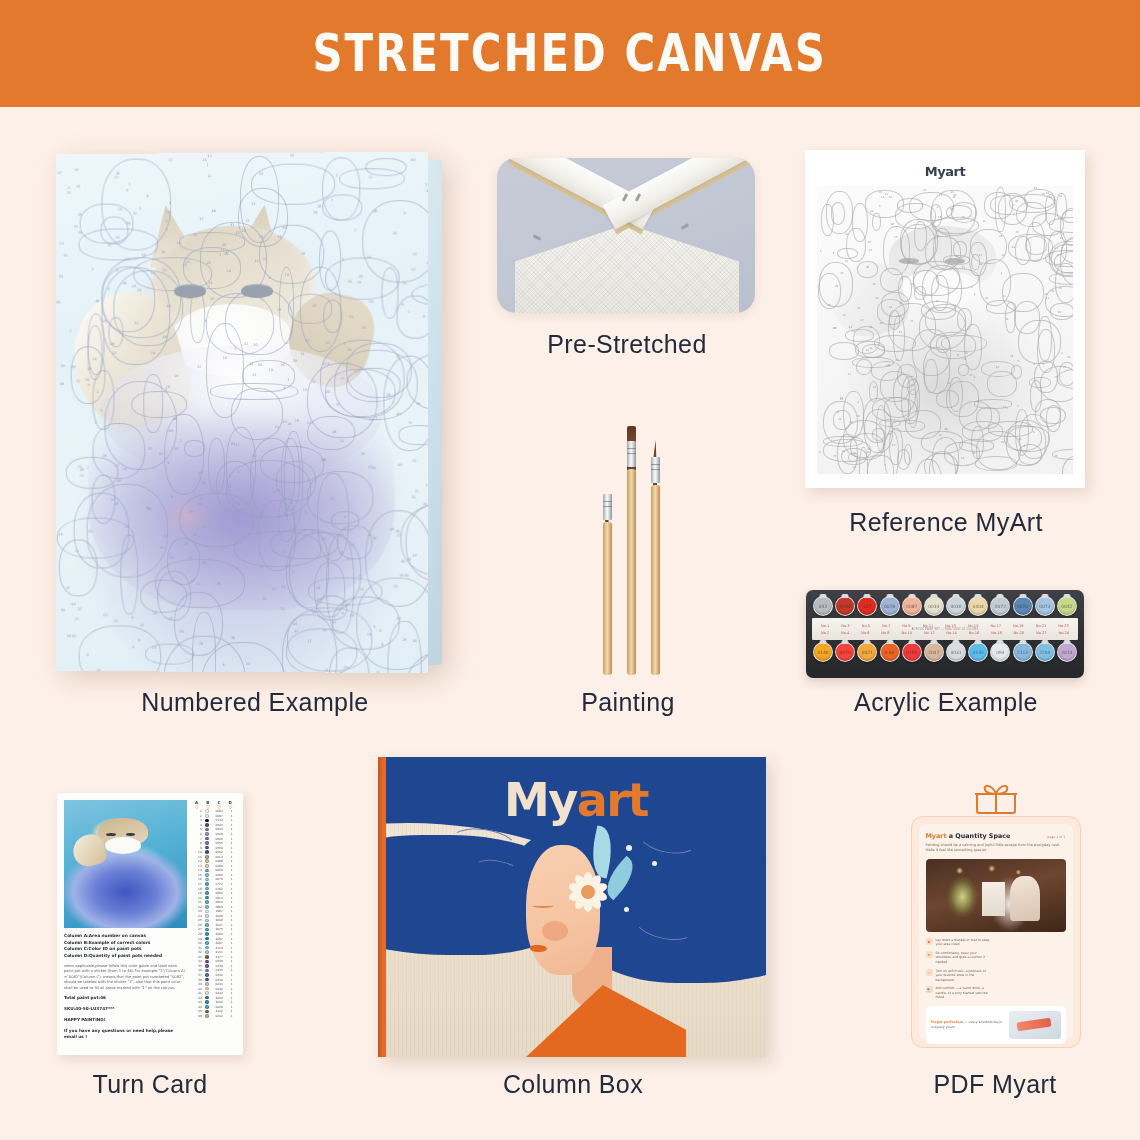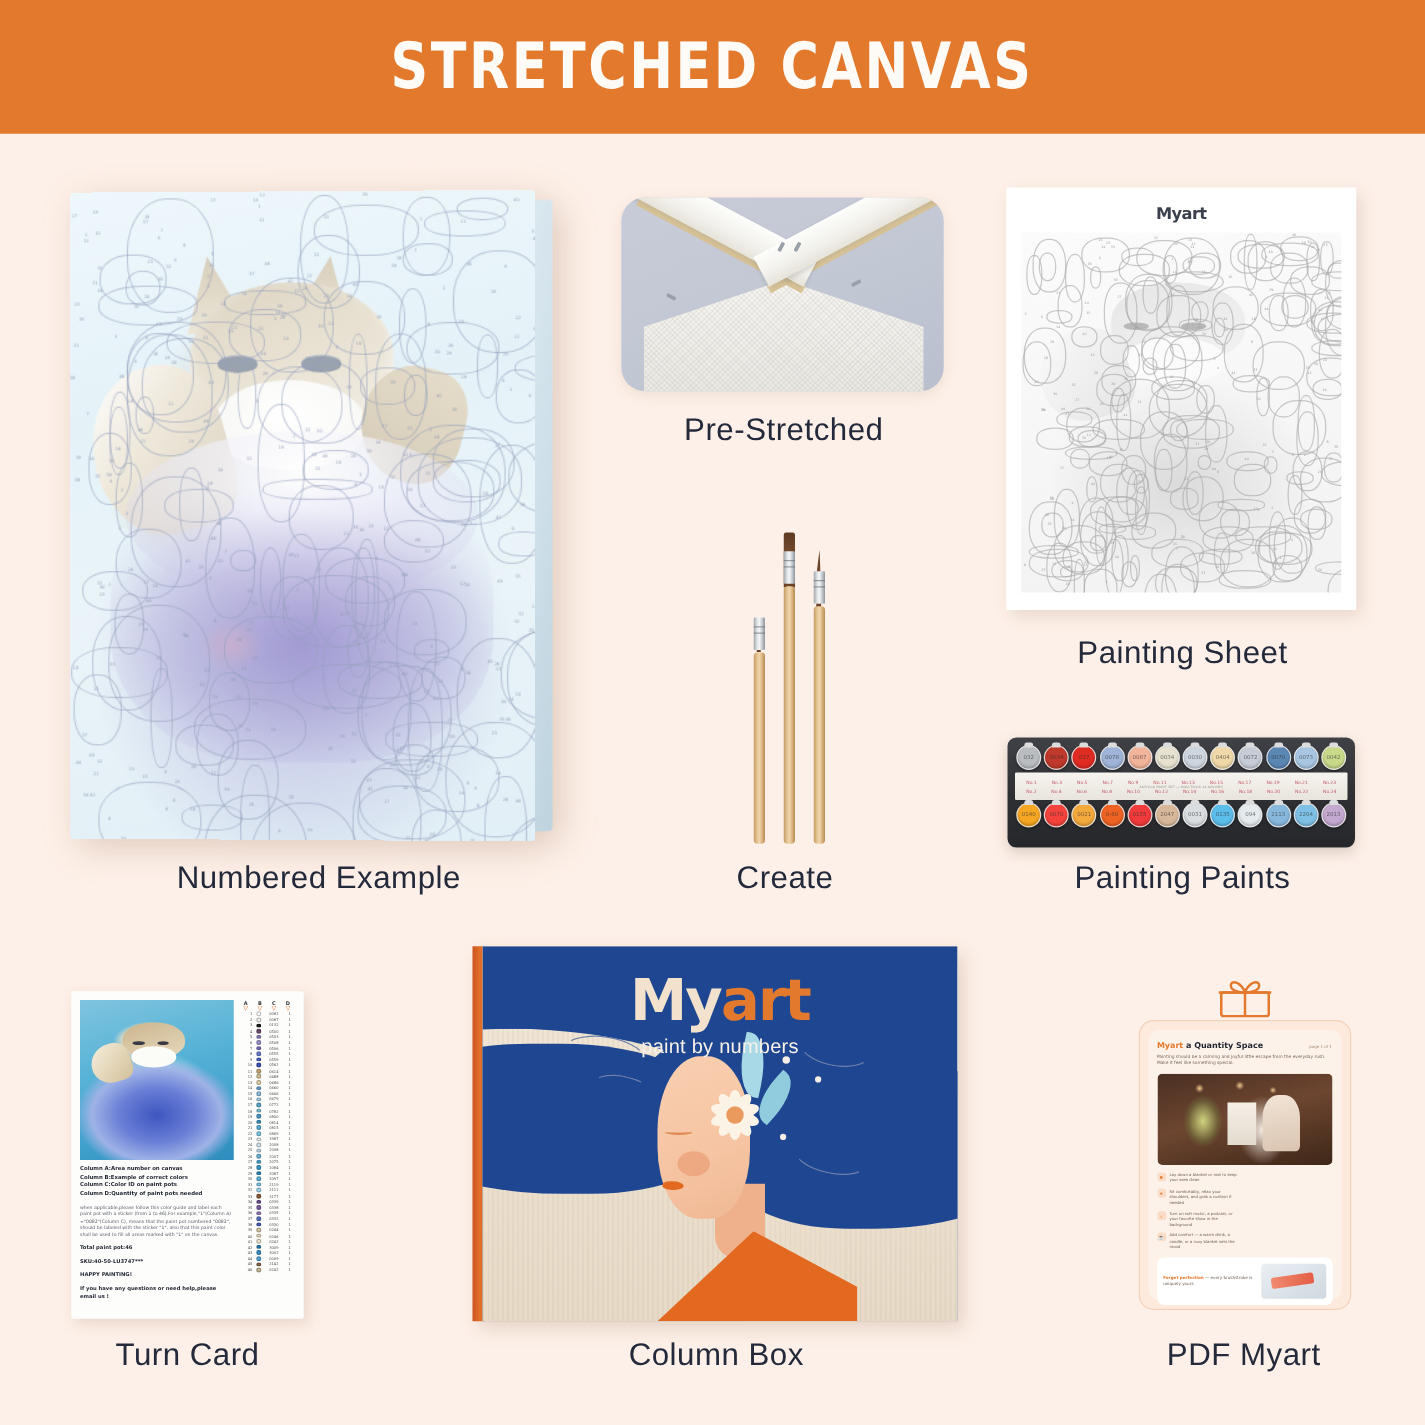--- a/index.html
+++ b/index.html
@@ -1165,42 +1165,42 @@
         <span style="position:absolute;left:21.6%;top:33.7%;font-size:2.6px;color:#9a9a9a;font-family:'DejaVu Sans',sans-serif">16</span>
         <span style="position:absolute;left:19.1%;top:27.7%;font-size:2.6px;color:#9a9a9a;font-family:'DejaVu Sans',sans-serif">40</span>
         <span style="position:absolute;left:94.1%;top:43.4%;font-size:2.6px;color:#9a9a9a;font-family:'DejaVu Sans',sans-serif">19</span>
         <span style="position:absolute;left:15.4%;top:79.4%;font-size:2.6px;color:#9a9a9a;font-family:'DejaVu Sans',sans-serif">34</span>
         <span style="position:absolute;left:51.9%;top:7.7%;font-size:2.6px;color:#9a9a9a;font-family:'DejaVu Sans',sans-serif">39</span>
         <span style="position:absolute;left:41.4%;top:1.0%;font-size:2.6px;color:#9a9a9a;font-family:'DejaVu Sans',sans-serif">25</span>
         <span style="position:absolute;left:30.6%;top:60.1%;font-size:2.6px;color:#9a9a9a;font-family:'DejaVu Sans',sans-serif">36</span>
       </div>
   </div>
 </div>
-<div class="slot caption" id="cap-ref">Painting Sheet</div>
+<div class="slot caption" id="cap-ref">Reference MyArt</div>
 
 <div class="slot" id="slot-brushes">
   <div class="brush-row" id="brush-row">
       <div class="brush" style="left:62px;top:42px;height:248px">
         <div class="b-tip" style="width:3.4px;height:26px;left:3.2px;top:69px;clip-path:polygon(50% 0%,100% 78%,100% 100%,0% 100%,0% 78%);"></div>
         <div class="b-ferrule" style="top:67px"></div>
         <div class="b-handle" style="top:95px;height:153px"></div>
       </div>
       <div class="brush" style="left:86px;top:12px;height:278px">
         <div class="b-tip" style="width:9px;height:44px;left:0.5px;top:29px;border-radius:2px 2px 0 0;"></div>
         <div class="b-ferrule" style="top:44px"></div>
         <div class="b-handle" style="top:72px;height:206px"></div>
       </div>
       <div class="brush" style="left:110px;top:22px;height:268px">
         <div class="b-tip" style="width:4.6px;height:46px;left:2.6px;top:33px;clip-path:polygon(66% 0%,100% 86%,100% 100%,0% 100%,0% 52%);"></div>
         <div class="b-ferrule" style="top:50px"></div>
         <div class="b-handle" style="top:78px;height:190px"></div>
       </div>
     </div>
 </div>
-<div class="slot caption" id="cap-brushes">Create</div>
+<div class="slot caption" id="cap-brushes">Painting</div>
 
 <div class="slot" id="slot-paints">
   <div class="tray">
     <div class="pot-row" id="pot-row-top">
         <div class="pot" style="background:#b9bcc0">
           <span class="pot-id">032</span>
         </div>
         <div class="pot" style="background:#c0392b">
           <span class="pot-id">0034</span>
         </div>
@@ -1299,21 +1299,21 @@
         </div>
         <div class="pot" style="background:#7fc0e6">
           <span class="pot-id">2204</span>
         </div>
         <div class="pot" style="background:#c3a8cf">
           <span class="pot-id">2013</span>
         </div>
       </div>
   </div>
 </div>
-<div class="slot caption" id="cap-paints">Painting Paints</div>
+<div class="slot caption" id="cap-paints">Acrylic Example</div>
 
 <div class="slot" id="slot-colorcard">
   <div class="color-card">
     <div class="cc-left">
       <div class="cc-art" id="cc-art">
           <span style="position:absolute;left:28%;top:14%;width:40%;height:22%;background:linear-gradient(160deg,#cbb48c,#e6d9bd);border-radius:48% 48% 42% 42%"></span>
           <span style="position:absolute;left:34%;top:26%;width:8%;height:2.5%;background:#3a3a46;border-radius:50%"></span>
           <span style="position:absolute;left:50%;top:26%;width:8%;height:2.5%;background:#3a3a46;border-radius:50%"></span>
           <span style="position:absolute;left:33%;top:29%;width:30%;height:13%;background:#fbfbf8;border-radius:50%"></span>
           <span style="position:absolute;left:7%;top:27%;width:26%;height:24%;background:linear-gradient(140deg,#f6efdd,#d3c099);border-radius:58% 44% 30% 52%;transform:rotate(-16deg)"></span>
@@ -1665,21 +1665,20 @@
           <span class="daisy-core"></span>
         </div>
       <div class="shoulder"></div>
 
       <div class="dot-w" style="left:240px;top:88px;width:6px;height:6px;"></div>
       <div class="dot-w" style="left:266px;top:104px;width:5px;height:5px;"></div>
       <div class="dot-w" style="left:238px;top:150px;width:5px;height:5px;"></div>
 
       <div class="logo-wrap">
         <div class="logo-main"><span class="logo-my">My</span><span class="logo-art">art</span></div>
-        <div class="logo-sub">paint by numbers</div>
       </div>
     </div>
   </div>
 </div>
 <div class="slot caption" id="cap-box">Column Box</div>
 
 <div class="slot" id="slot-pdf">
   <div class="gift-icon">
     <svg width="46" height="32" viewBox="0 0 46 32" fill="none" stroke="#e3792c" stroke-width="2">
       <rect x="4" y="12" width="38" height="19" rx="2"></rect>

